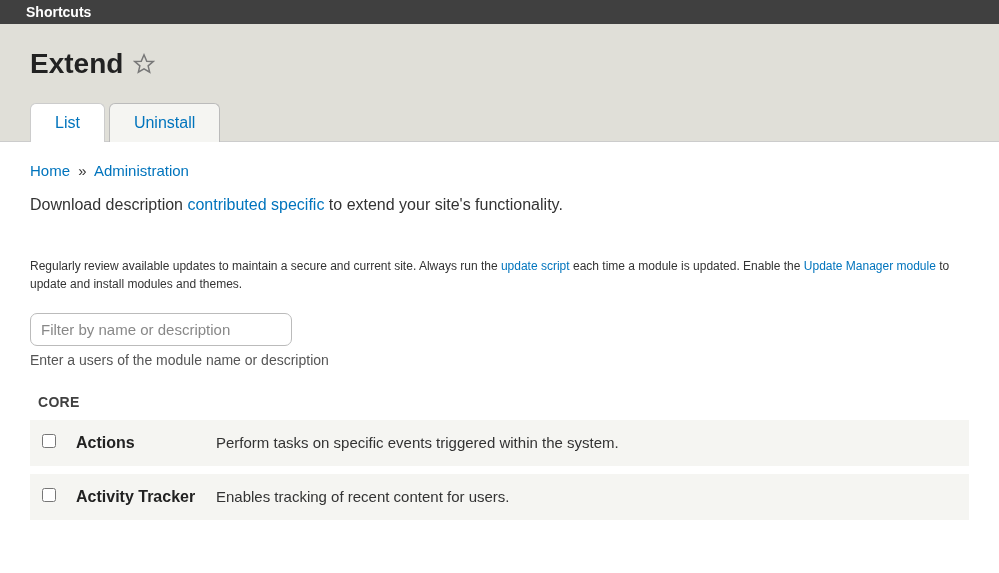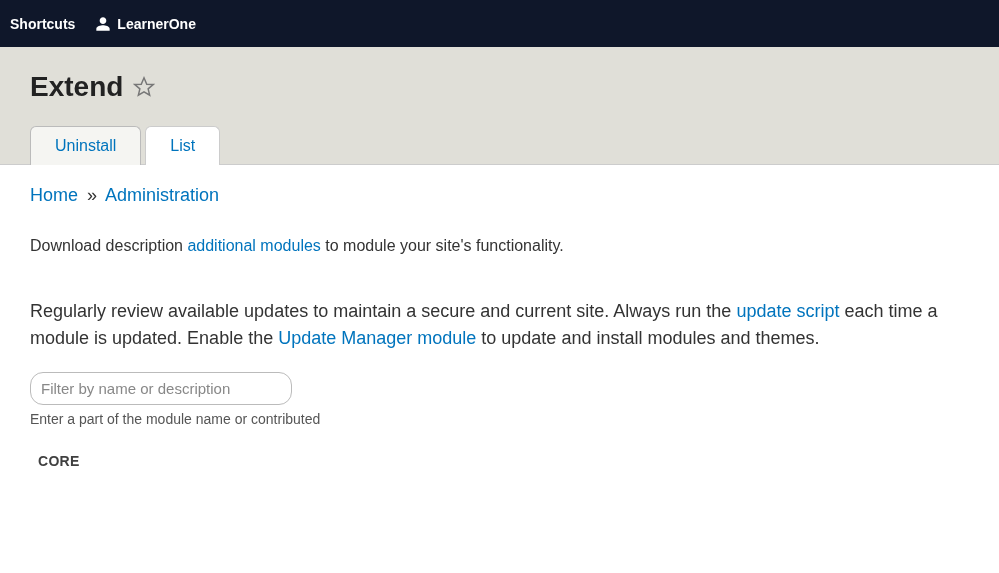--- a/index.html
+++ b/index.html
@@ -1,43 +1,43 @@
 <!DOCTYPE html>
 <html><head>
 <meta charset="utf-8">
 <style>
   * { margin:0; padding:0; box-sizing:border-box; }
   body { font-family:"Segoe UI","Lucida Grande",Verdana,sans-serif; font-size:15px; color:#333; width:999px; height:573px; overflow:hidden; background:#fff; }
   a { color:#0074bd; text-decoration:none; }
 
   
-  .toolbar { background:#0f172a; color:#fff; height:47px; display:flex; align-items:center; padding:0 0; font-size:14px; }
+  .toolbar { background:#404040; color:#fff; height:24px; display:flex; align-items:center; padding:0 16px; font-size:14px; }
   .toolbar-item { display:flex; align-items:center; padding:0 10px; height:100%; cursor:pointer; }
   .toolbar-item svg { margin-right:6px; }
   .toolbar-item span { font-weight:bold; }
 
   
   .region-header { background:#e0dfd8; padding:24px 44px 0 30px; border-bottom:1px solid #ccc; }
   .page-title-row { display:flex; align-items:center; margin-bottom:22px; }
   h1.page-title { font-size:28px; font-weight:bold; color:#222; margin-right:10px; }
   .star-icon svg { display:block; }
 
   
   .tabs { display:flex; gap:0; }
   .tab { padding:10px 24px 10px; background:#f5f5f2; border:1px solid #bbb; border-bottom:none; border-radius:6px 6px 0 0; margin-right:4px; color:#0074bd; font-size:16px; cursor:pointer; position:relative; top:1px;}
   .tab.active { background:#fff; border-color:#ccc; }
 
   
   .content { padding:20px 30px; }
-  .breadcrumb { margin-bottom:28px; font-size:18px; }
+  .breadcrumb { margin-bottom:14px; font-size:15px; }
   .breadcrumb .sep { margin:0 4px; color:#333; }
   p.intro { margin-bottom:18px; line-height:1.5; font-size:16px; color:#333;}
-  p.intro2 { margin-bottom:20px; line-height:1.5; font-size:18px; color:#333;margin-top:40px;}
+  p.intro2 { margin-bottom:20px; line-height:1.5; font-size:12px; color:#333;margin-top:40px;}
 
-  .filter-input { width:262px; padding:7px 10px; border:1px solid #bbb; border-radius:13px; font-size:15px; color:#555; }
+  .filter-input { width:262px; padding:7px 10px; border:1px solid #bbb; border-radius:7px; font-size:15px; color:#555; }
   .filter-input::placeholder { color:#888; }
   .filter-hint { margin-top:6px; color:#555; font-size:14px; margin-bottom:22px;}
 
   .section-header { font-weight:bold; color:#404040; letter-spacing:0.3px; font-size:14px; padding:4px 0 10px 8px;}
 
   .module-table { width:100%; border-collapse:collapse; }
   .module-table tr { background:#f5f5f2; }
   .module-table tr + tr td { }
   .module-table td { padding:14px 10px; vertical-align:top; }
   .module-table tbody tr { border-top:8px solid #fff; }
@@ -47,56 +47,64 @@
   td.desc { color:#333; font-size:15px;}
   input[type=checkbox]{ width:14px; height:14px; }
 </style>
 </head>
 <body>
 
 <div class="toolbar">
   <div class="toolbar-item">
     <span>Shortcuts</span>
   </div>
-  <div class="toolbar-item">
-    <svg width="16" height="16" viewBox="0 0 24 24" fill="#fff">
-        <path d="M12 12c2.8 0 5-2.2 5-5s-2.2-5-5-5-5 2.2-5 5 2.2 5 5 5zm0 2c-3.3 0-10 1.7-10 5v3h20v-3c0-3.3-6.7-5-10-5z"></path>
-      </svg>
-    <span>LearnerOne</span>
-  </div>
 </div>
 
 <div class="region-header">
   <div class="page-title-row">
     <h1 class="page-title">Extend</h1>
     <span class="star-icon">
       <svg width="22" height="22" viewBox="0 0 24 24" fill="none" stroke="#777" stroke-width="1.6">
           <polygon points="12 2 15 9 22 9.3 16.5 14 18.2 21 12 17.3 5.8 21 7.5 14 2 9.3 9 9"></polygon>
         </svg>
     </span>
   </div>
   <div class="tabs">
+    <div class="tab active">List</div>
     <div class="tab">Uninstall</div>
-    <div class="tab active">List</div>
   </div>
 </div>
 
 <div class="content">
   <div class="breadcrumb">
     <a href="#">Home</a>
     <span class="sep">»</span>
     <a href="#">Administration</a>
   </div>
 
   <p class="intro">
-    <span>Download description </span><a href="#">additional modules</a><span> to module your site's functionality.</span>
+    <span>Download description </span><a href="#">contributed specific</a><span> to extend your site's functionality.</span>
   </p>
 
   <p class="intro2">
     <span>Regularly review available updates to maintain a secure and current site. Always run the </span><a href="#">update script</a><span> each time a module is updated. Enable the </span><a href="#">Update Manager module</a><span> to update and install modules and themes.</span>
   </p>
 
   <input type="text" class="filter-input" placeholder="Filter by name or description" style="">
-  <div class="filter-hint">Enter a part of the module name or contributed</div>
+  <div class="filter-hint">Enter a users of the module name or description</div>
 
   <div class="section-header">CORE</div>
 
+  <table class="module-table">
+    <tbody>
+      <tr>
+        <td class="cb"><input type="checkbox" style=""></td>
+        <td class="name">Actions</td>
+        <td class="desc">Perform tasks on specific events triggered within the system.</td>
+      </tr>
+      <tr>
+        <td class="cb"><input type="checkbox" style=""></td>
+        <td class="name">Activity Tracker</td>
+        <td class="desc">Enables tracking of recent content for users.</td>
+      </tr>
+    </tbody>
+  </table>
 </div>
 
 </body></html>

